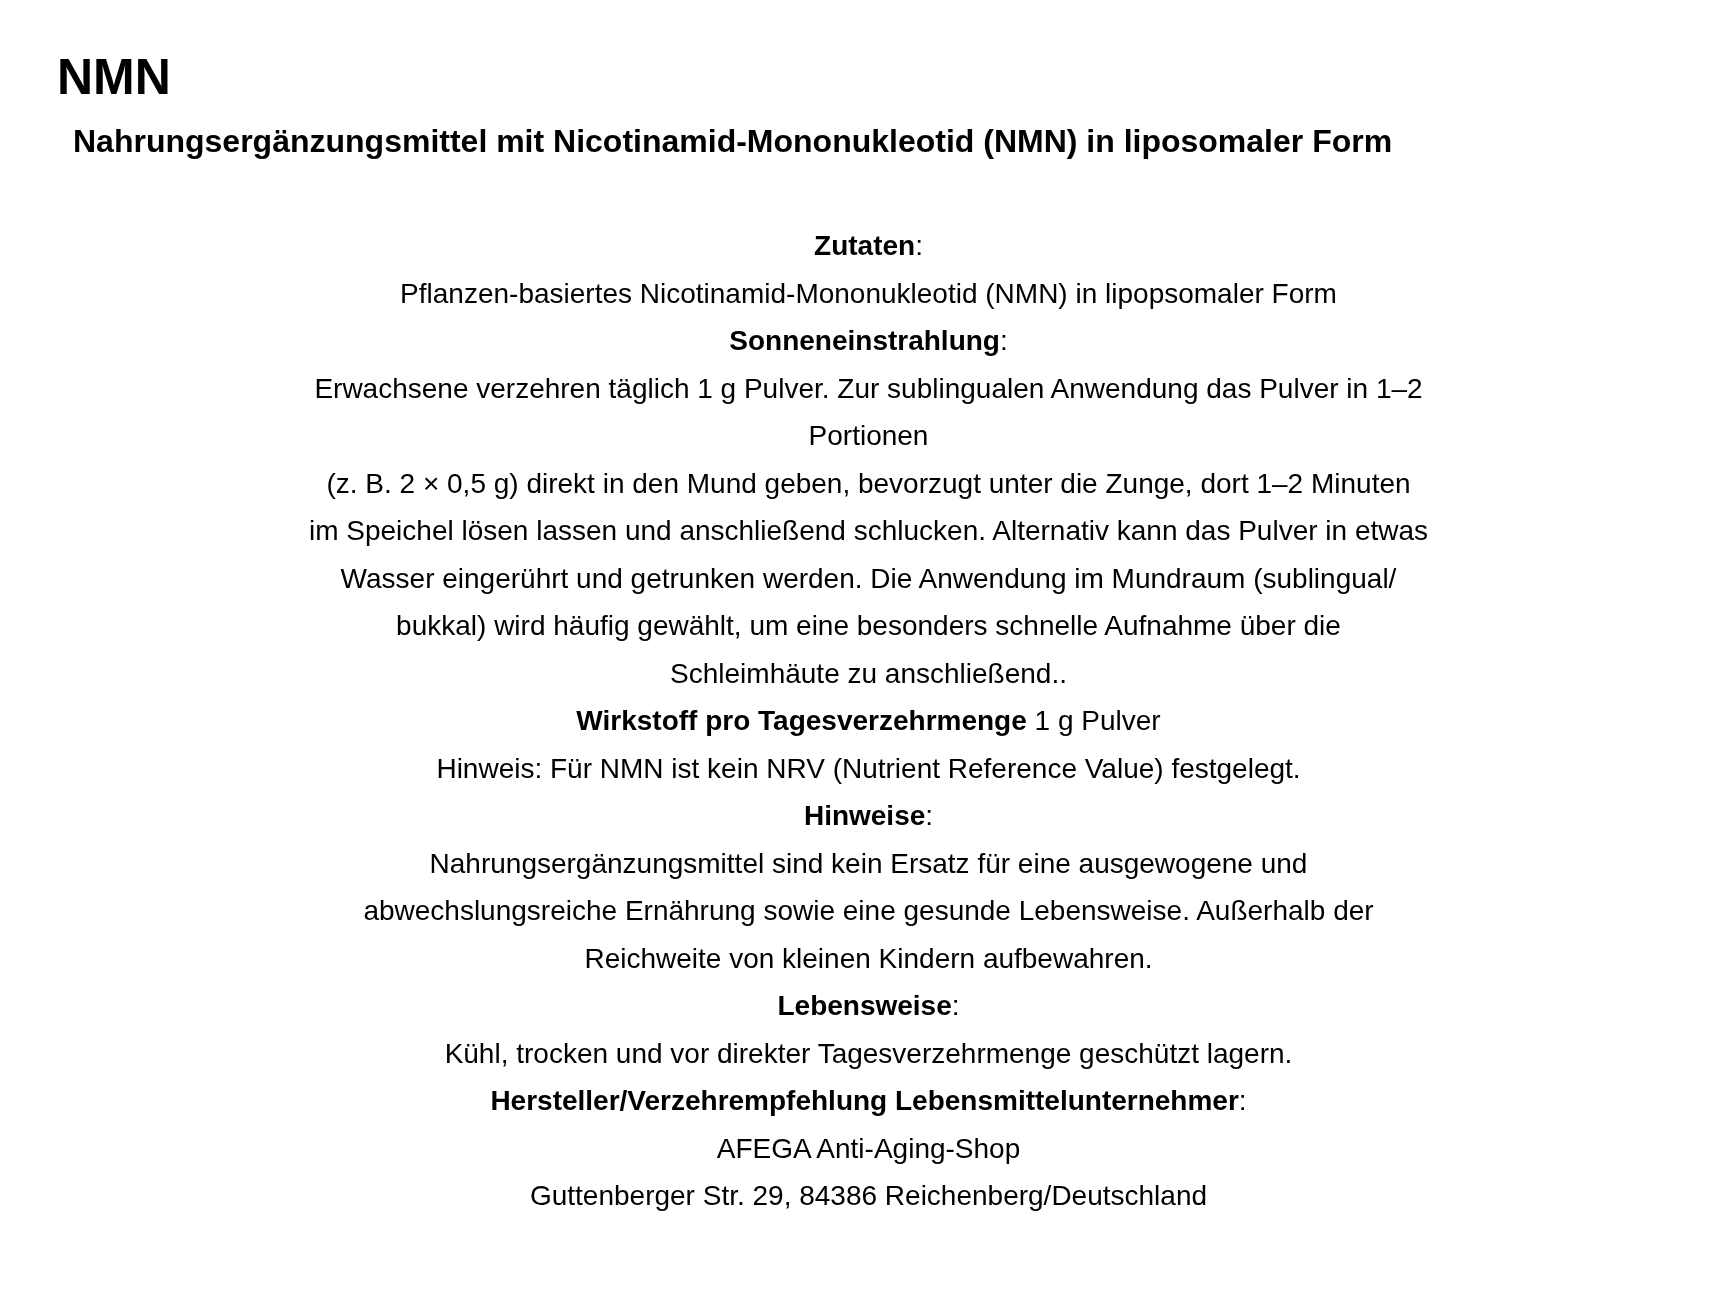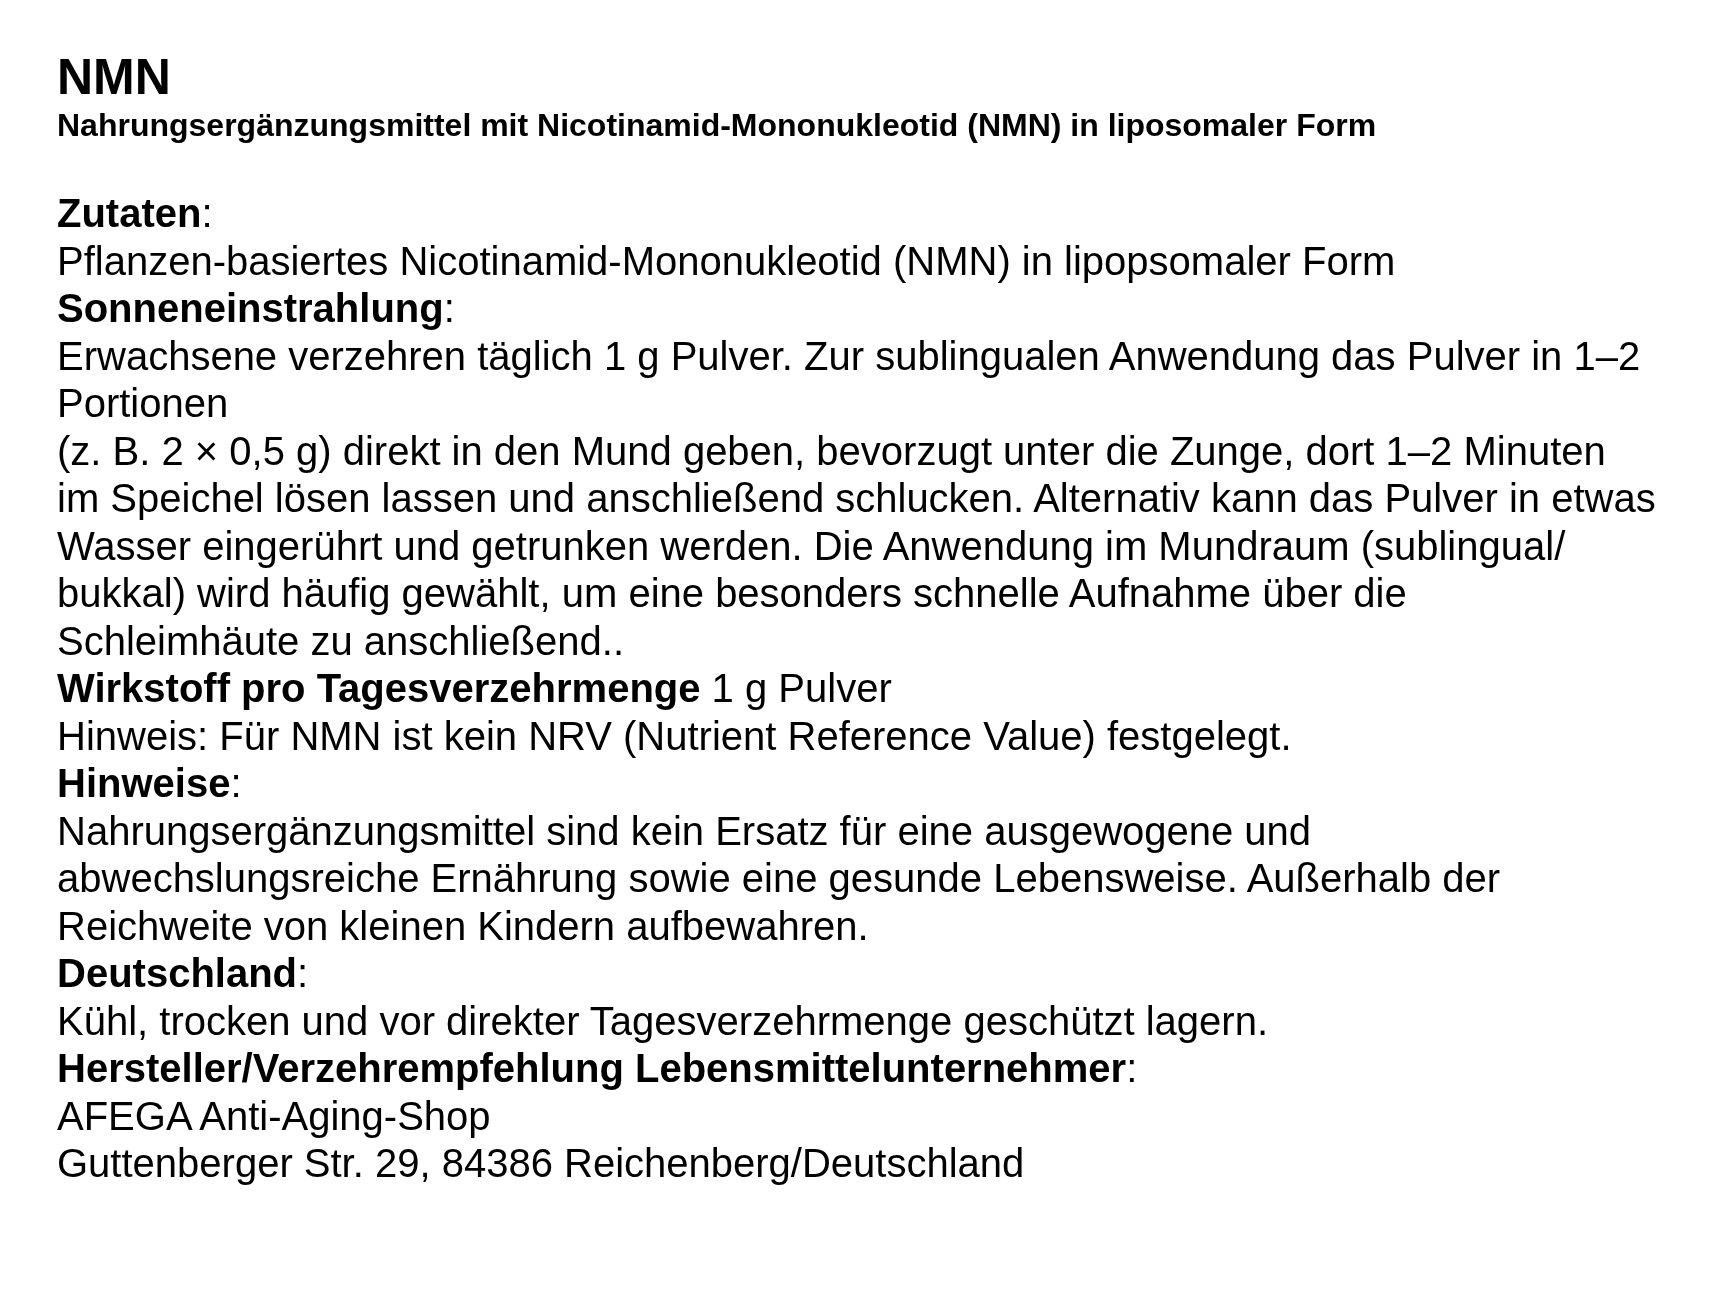--- a/index.html
+++ b/index.html
@@ -20,34 +20,35 @@
   }
   .title {
     margin: 0;
     font-size: 50px;
     line-height: 55px;
     font-weight: bold;
     letter-spacing: 0;
     white-space: nowrap;
   }
   .subtitle {
-    margin: 0;
+    margin: 16px;
     font-size: 32px;
     line-height: 40px;
     font-weight: bold;
     white-space: nowrap;
   }
   .spacer {
     height: 45px;
   }
   .line {
-    font-size: 40px;
+    font-size: 28px;
     line-height: 47.5px;
     font-weight: normal;
     white-space: pre;
+    text-align: center;
   }
   .b {
     font-weight: bold;
   }
 </style>
 </head>
 <body>
 
 <div class="label-container">
   <h1 class="title">NMN</h1>
@@ -63,19 +64,19 @@
       <div class="line"><span>im Speichel lösen lassen und anschließend schlucken. Alternativ kann das Pulver in etwas</span></div>
       <div class="line"><span>Wasser eingerührt und getrunken werden. Die Anwendung im Mundraum (sublingual/</span></div>
       <div class="line"><span>bukkal) wird häufig gewählt, um eine besonders schnelle Aufnahme über die</span></div>
       <div class="line"><span>Schleimhäute zu anschließend..</span></div>
       <div class="line"><span class="b">Wirkstoff pro Tagesverzehrmenge</span><span> 1 g Pulver</span></div>
       <div class="line"><span>Hinweis: Für NMN ist kein NRV (Nutrient Reference Value) festgelegt.</span></div>
       <div class="line"><span class="b">Hinweise</span><span>:</span></div>
       <div class="line"><span>Nahrungsergänzungsmittel sind kein Ersatz für eine ausgewogene und</span></div>
       <div class="line"><span>abwechslungsreiche Ernährung sowie eine gesunde Lebensweise. Außerhalb der</span></div>
       <div class="line"><span>Reichweite von kleinen Kindern aufbewahren.</span></div>
-      <div class="line"><span class="b">Deutschland</span><span>:</span></div>
+      <div class="line"><span class="b">Lebensweise</span><span>:</span></div>
       <div class="line"><span>Kühl, trocken und vor direkter Tagesverzehrmenge geschützt lagern.</span></div>
       <div class="line"><span class="b">Hersteller/Verzehrempfehlung Lebensmittelunternehmer</span><span>:</span></div>
       <div class="line"><span>AFEGA Anti-Aging-Shop</span></div>
       <div class="line"><span>Guttenberger Str. 29, 84386 Reichenberg/Deutschland</span></div>
     </div>
 </div>
 
 </body></html>

